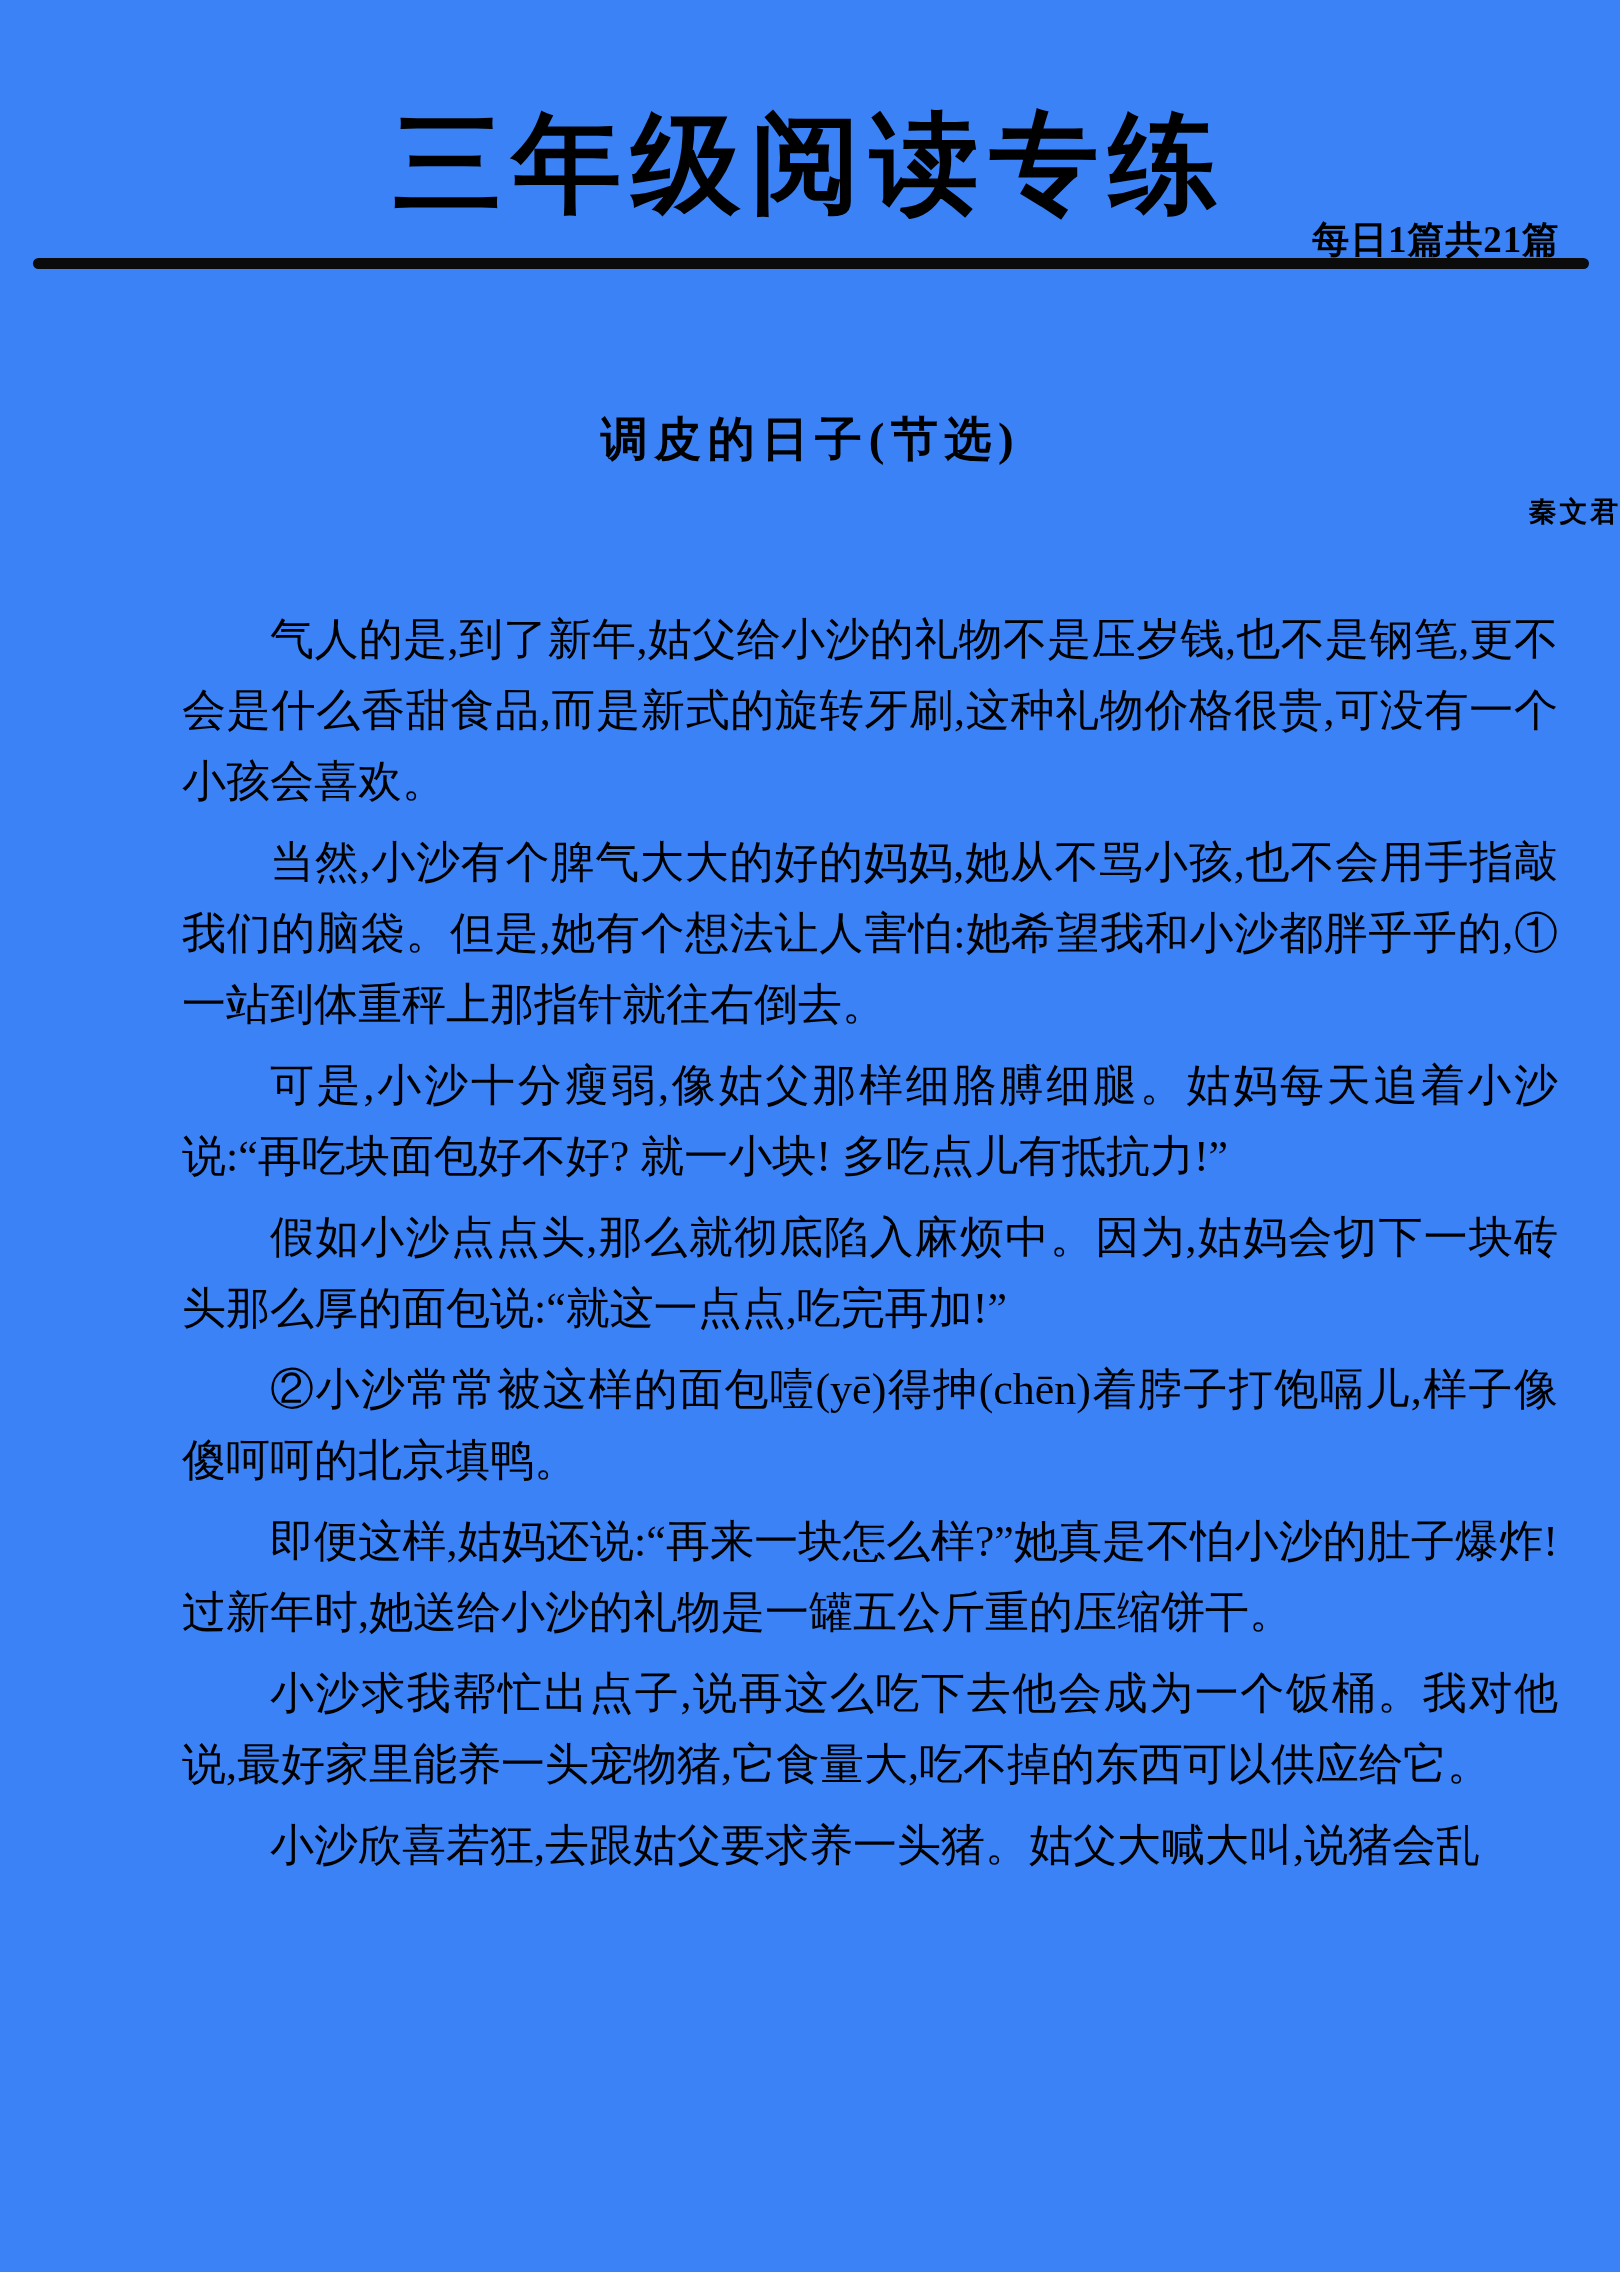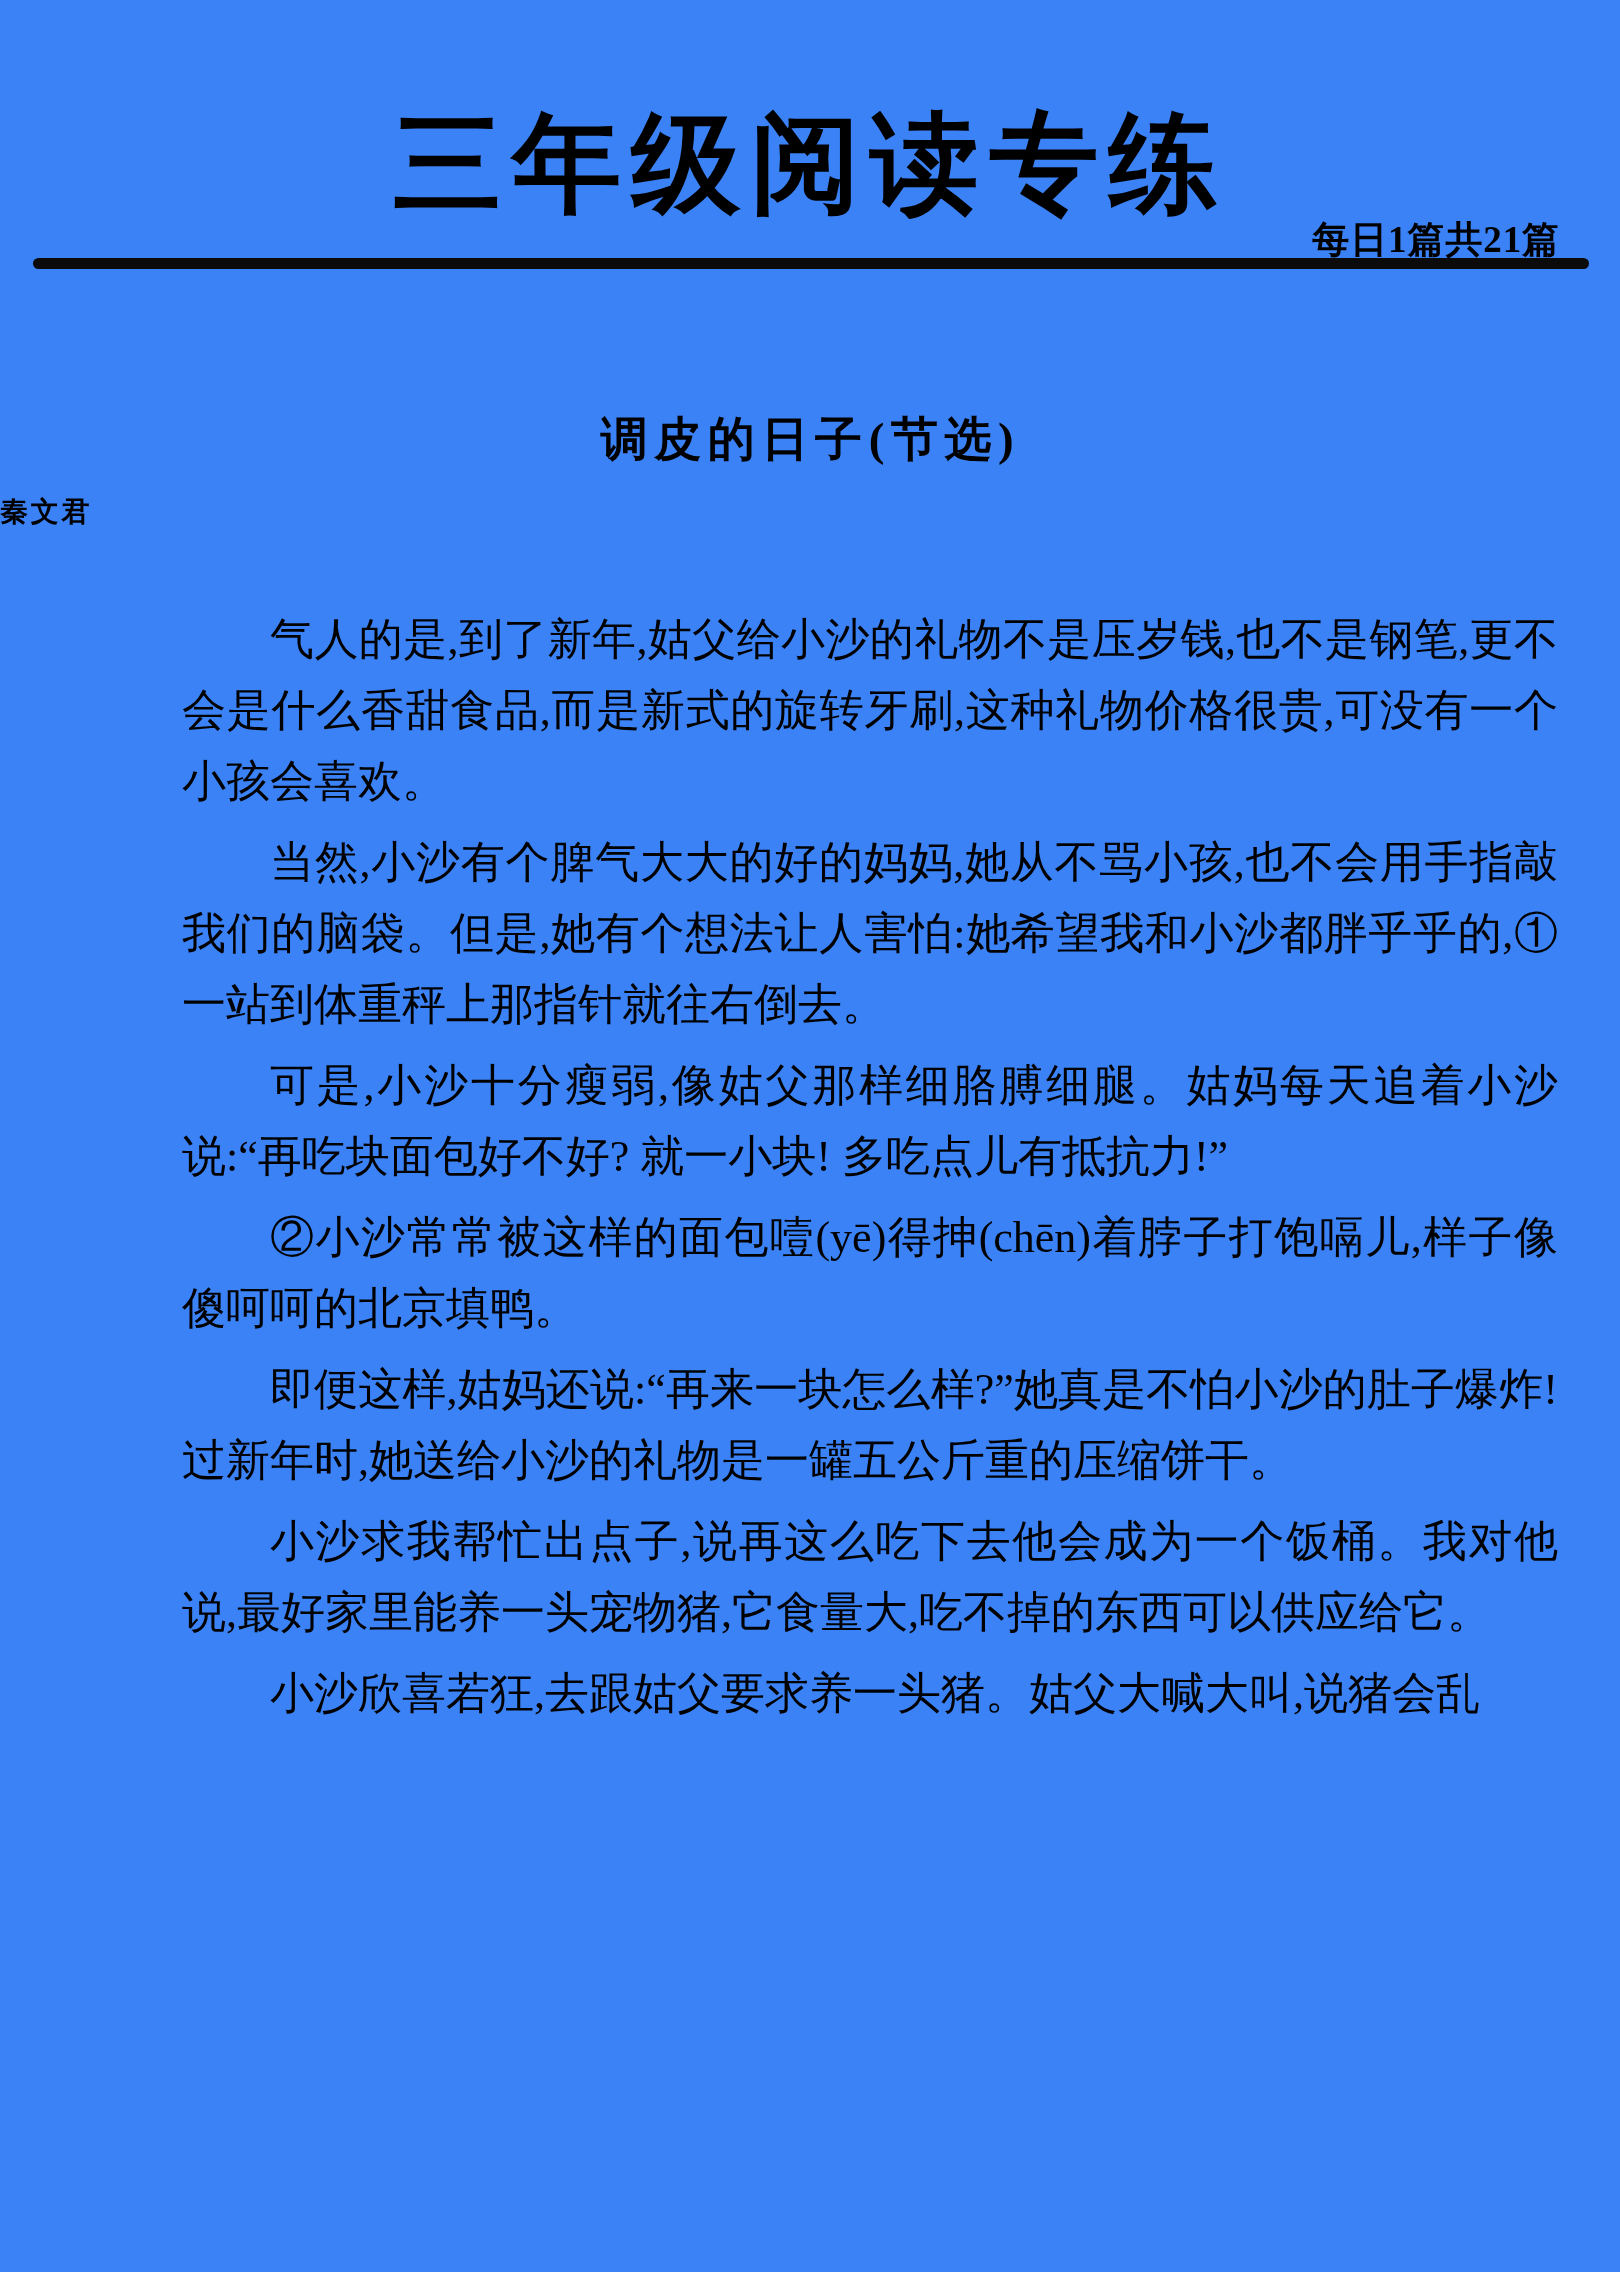--- a/index.html
+++ b/index.html
@@ -51,21 +51,21 @@
     line-height: 1.2;
     font-weight: bold;
     letter-spacing: 6.6px;
     white-space: nowrap;
   }
   .article-author {
     position: absolute;
     top: 493px;
     left: 0;
     width: 100%;
-    text-align: left;
+    text-align: right;
     font-size: 28px;
     font-weight: 600;
     font-family: "Liberation Sans", sans-serif;
     letter-spacing: 2.8px;
   }
   .article-body {
     position: absolute;
     top: 594px;
     left: 172px;
     width: 1396px;
@@ -100,20 +100,21 @@
 
   <div class="article">
     <div class="article-title">调皮的日子(节选)</div>
 
     <div class="article-author">秦文君</div>
 
     <div class="article-body">
         <p><span>气人的是,到了新年,姑父给小沙的礼物不是压岁钱,也不是钢笔,更不会是什么香甜食品,而是新式的旋转牙刷,这种礼物价格很贵,可没有一个小孩会喜欢。</span></p>
         <p><span>当然,小沙有个脾气大大的好的妈妈,她从不骂小孩,也不会用手指敲我们的脑袋。但是,她有个想法让人害怕:她希望我和小沙都胖乎乎的,①</span><span class="ul-passage">一站到体重秤上那指针就往右倒去。</span></p>
         <p><span>可是,小沙十分瘦弱,像姑父那样细胳膊细腿。姑妈每天追着小沙说:“再吃块面包好不好? 就一小块! 多吃点儿有抵抗力!”</span></p>
+        <p><span>假如小沙点点头,那么就彻底陷入麻烦中。因为,姑妈会切下一块砖头那么厚的面包说:“就这一点点,吃完再加!”</span></p>
         <p><span>②</span><span class="ul-passage">小沙常常被这样的面包噎(yē)得抻(chēn)着脖子打饱嗝儿,样子像傻呵呵的北京填鸭。</span></p>
         <p><span>即便这样,姑妈还说:“再来一块怎么样?”她真是不怕小沙的肚子爆炸! 过新年时,她送给小沙的礼物是一罐五公斤重的压缩饼干。</span></p>
         <p><span>小沙求我帮忙出点子,说再这么吃下去他会成为一个饭桶。我对他说,最好家里能养一头宠物猪,它食量大,吃不掉的东西可以供应给它。</span></p>
         <p><span>小沙欣喜若狂,去跟姑父要求养一头猪。姑父大喊大叫,说猪会乱</span></p>
       </div>
   </div>
 
 </div>
 
 

